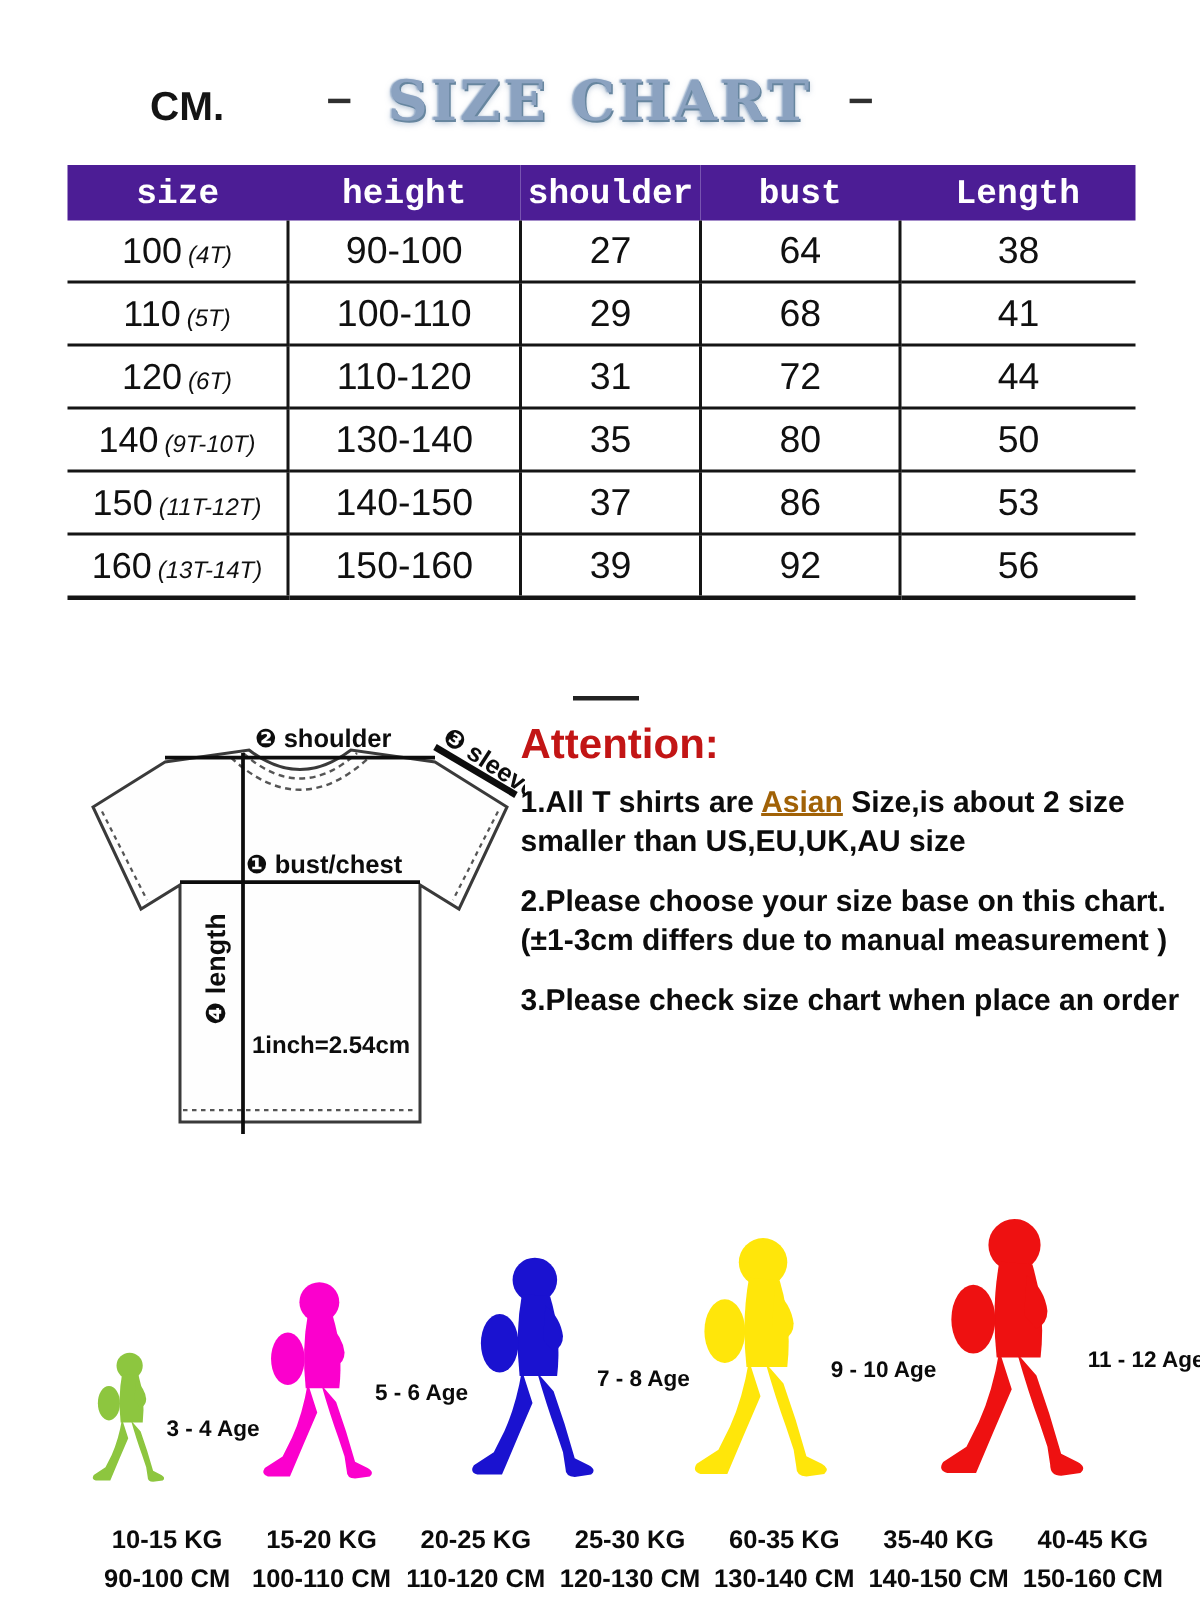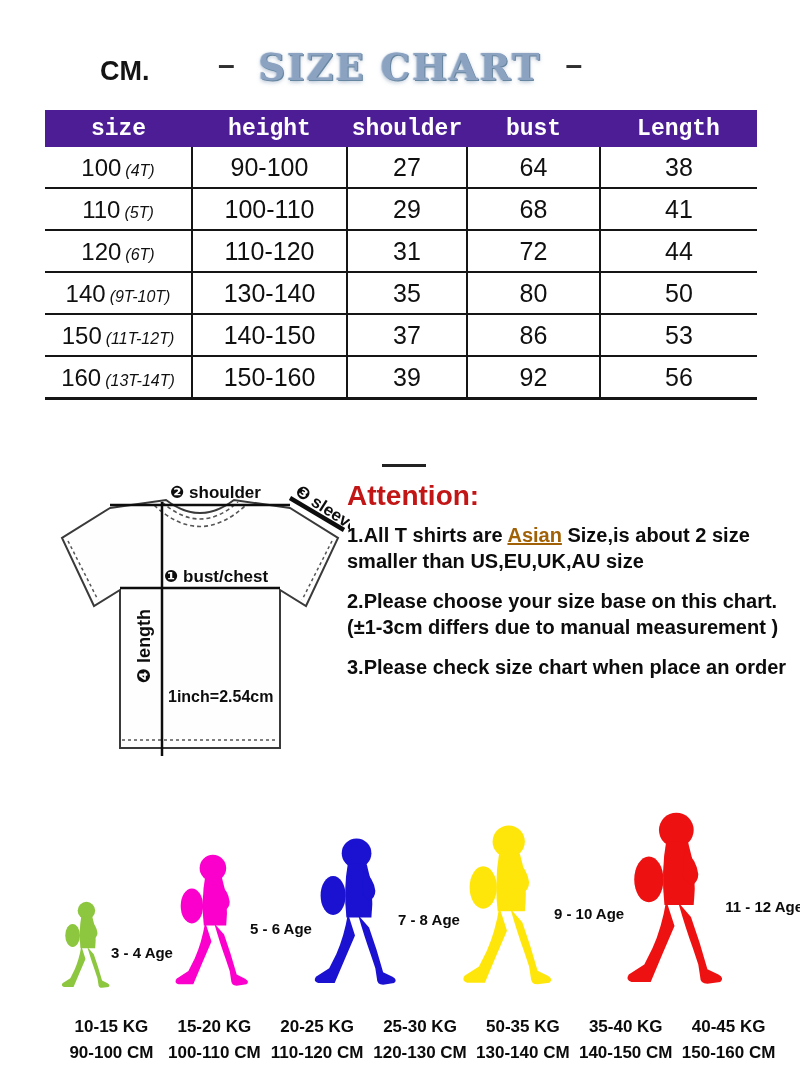--- a/index.html
+++ b/index.html
@@ -219,21 +219,21 @@
     </div>
     <div class="wcell">
       <div>20-25 KG</div>
       <div>110-120 CM</div>
     </div>
     <div class="wcell">
       <div>25-30 KG</div>
       <div>120-130 CM</div>
     </div>
     <div class="wcell">
-      <div>50-35 KG</div>
+      <div>60-35 KG</div>
       <div>130-140 CM</div>
     </div>
     <div class="wcell">
       <div>35-40 KG</div>
       <div>140-150 CM</div>
     </div>
     <div class="wcell">
       <div>40-45 KG</div>
       <div>150-160 CM</div>
     </div>

